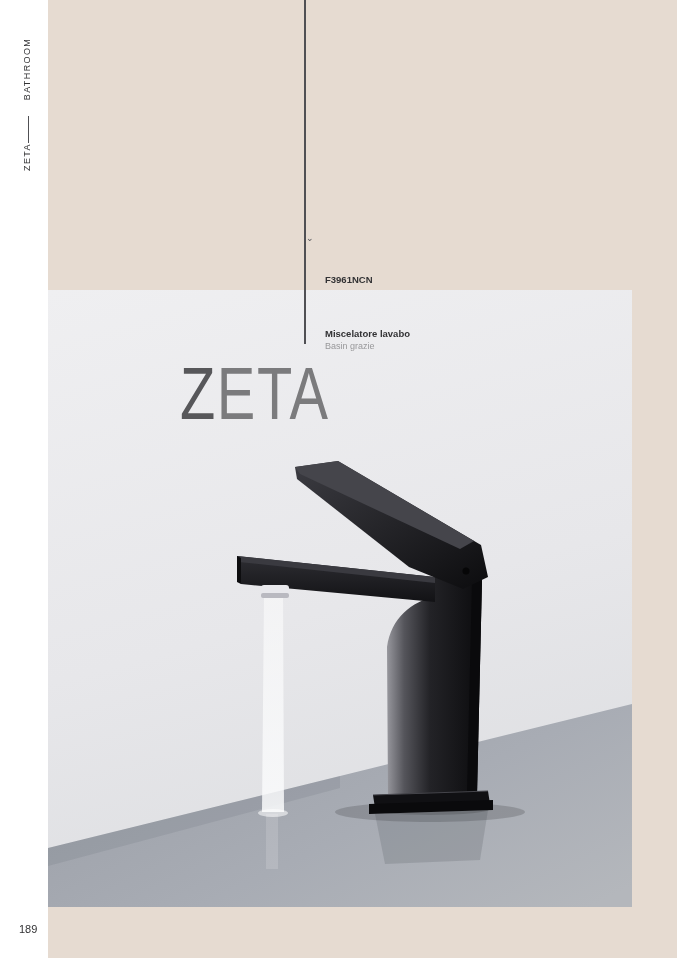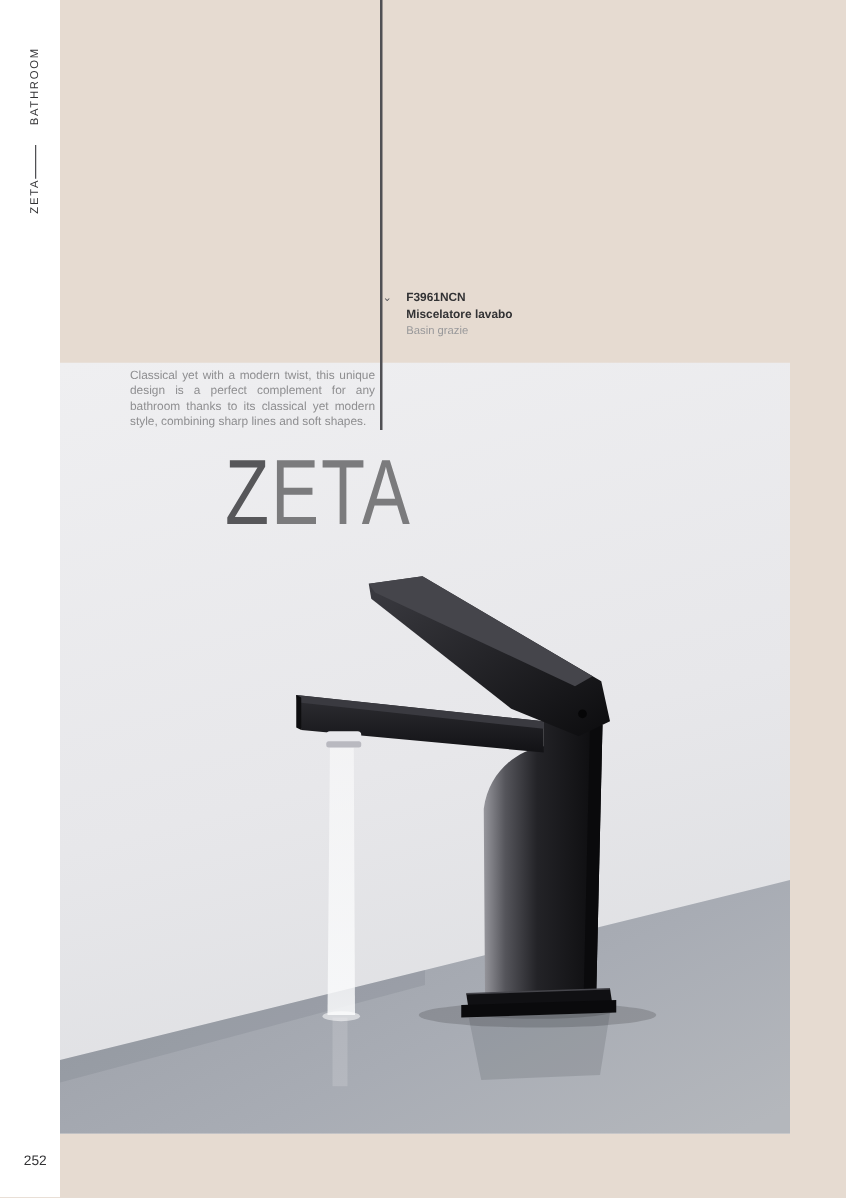--- a/index.html
+++ b/index.html
@@ -25,21 +25,21 @@
   
   .intro-it{position:absolute;left:105px;top:233px;width:196px;font-size:9.5px;line-height:13.2px;
             font-weight:bold;color:var(--text-dark);text-align:justify;z-index:4;}
   .intro-en{position:absolute;left:104px;top:295px;width:196px;font-size:9.5px;line-height:12.4px;
             color:var(--text-gray);text-align:justify;z-index:4;}
 
   
   .prod{position:absolute;left:306px;top:232px;z-index:4;}
   .prod .marker{position:absolute;left:0;top:0;font-size:9px;color:#55555a;line-height:12px;}
   .prod .lines{margin-left:19px;}
-  .prod .code,.prod .name-it{font-size:9.5px;font-weight:bold;color:var(--text-dark);line-height:13px;}
+  .prod .code,.prod .name-it{font-size:9.5px;font-weight:bold;color:var(--text-dark);line-height:13px;margin-top:41px;}
   .prod .name-en{font-size:9px;color:#98989a;line-height:13px;}
 
   
   .series-title{position:absolute;left:180px;top:357px;font-size:74px;line-height:1;
                 letter-spacing:2px;transform:scaleX(0.78);transform-origin:0 0;z-index:6;
                 font-weight:400;}
   .series-title .lz{color:var(--title-z);}
   .series-title .leta{color:var(--title-eta);}
 
   
@@ -48,27 +48,26 @@
 </style>
 </head>
 <body>
 
 <div class="page">
 
   <div class="sidebar">
     <div class="vtext" style="top:69px;">BATHROOM</div>
     <div class="vrule"></div>
     <div class="vtext" style="top:157px;">ZETA</div>
-    <div class="pagenum">252</div>
+    <div class="pagenum">189</div>
   </div>
 
   <div class="topline"></div>
 
 
-  <div class="intro-en">Classical yet with a modern twist, this unique design is a perfect complement for any bathroom thanks to its classical yet modern style, combining sharp lines and soft shapes.</div>
 
   <div class="prod">
     <span class="marker">⌄</span>
     <div class="lines">
       <div class="code">F3961NCN</div>
       <div class="name-it">Miscelatore lavabo</div>
       <div class="name-en">Basin grazie</div>
     </div>
   </div>
 

